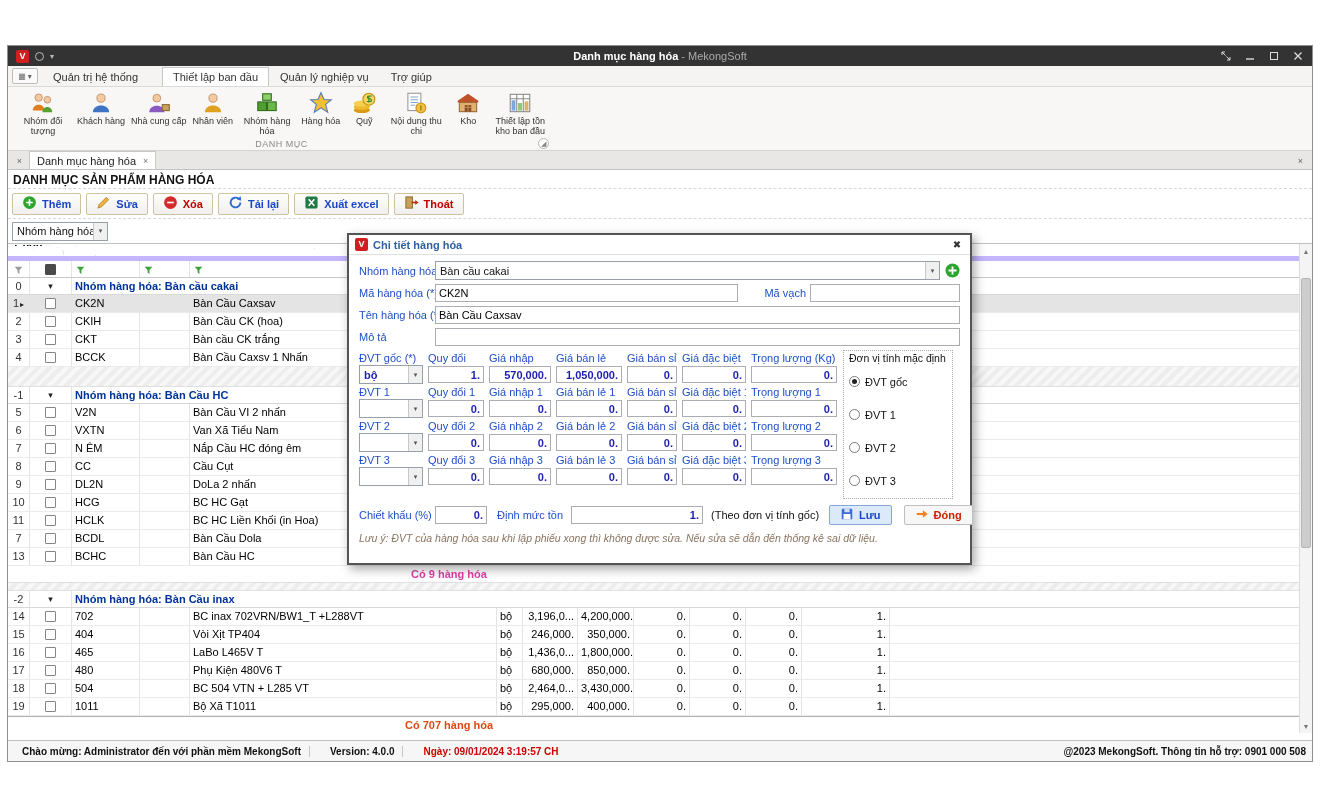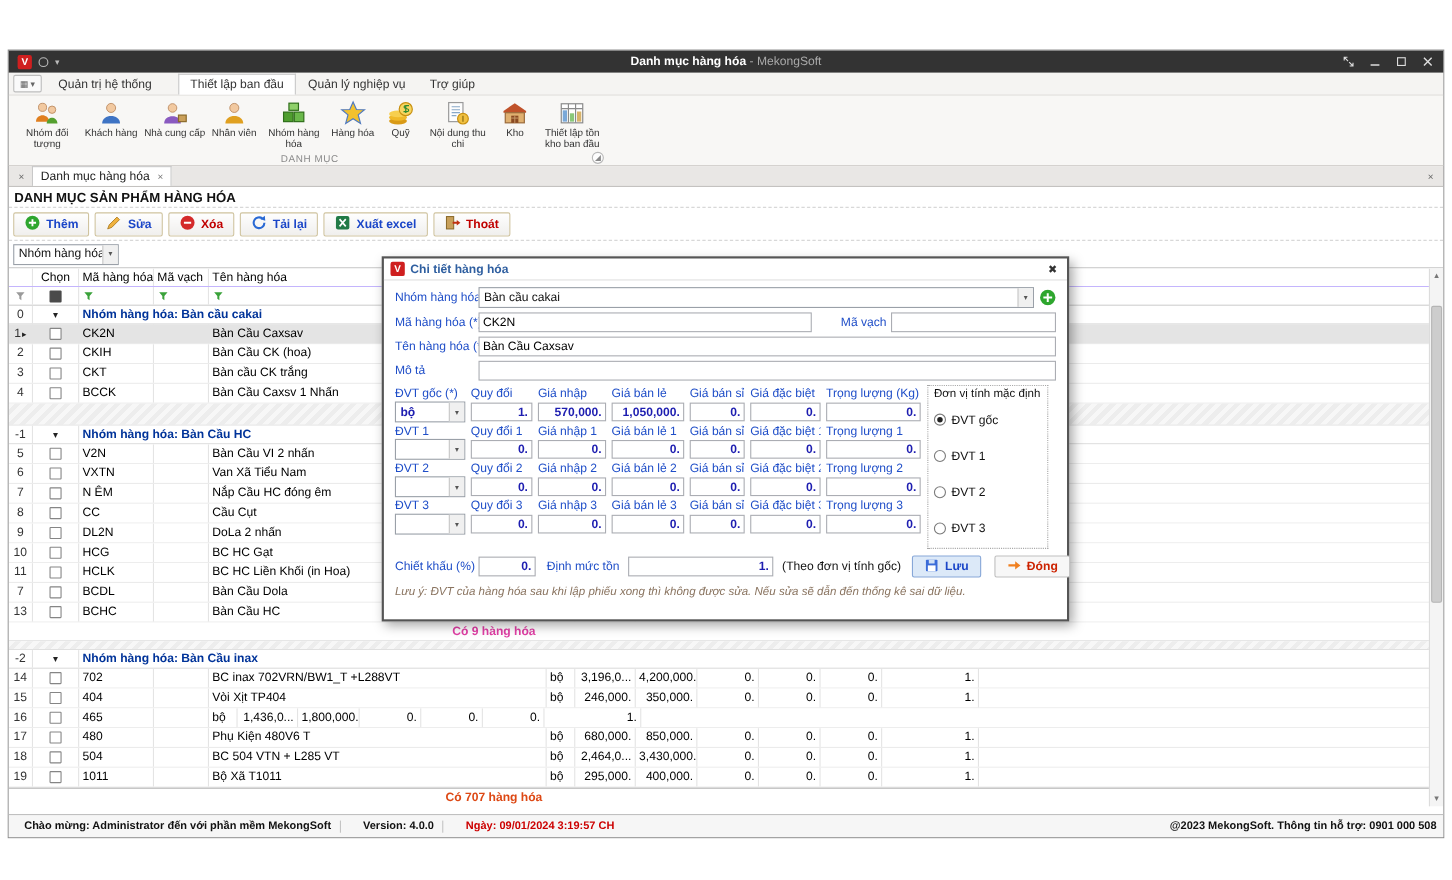--- a/index.html
+++ b/index.html
@@ -52,21 +52,21 @@
 .tbtn .lb-red{color:#c00000;}
 .groupbar{height:24px;display:flex;align-items:center;padding:2px 4px;flex:0 0 auto;}
 .combo{display:flex;align-items:center;height:19px;border:1px solid #9aa0a8;background:#fff;}
 .combo-val{flex:1;padding:0 4px;font-size:11px;color:#111;white-space:nowrap;overflow:hidden;}
 .combo-btn{width:14px;height:100%;background:#f0f0f0;border-left:1px solid #c8c8c8;color:#555;font-size:7px;display:flex;align-items:center;justify-content:center;}
 .w-group{width:96px;}
 
 
 .grid{flex:1;position:relative;border-top:1px solid #c0c0c0;overflow:hidden;font-size:11px;}
 .trow,.thead,.tfilter{display:flex;background:#fff;}
-.thead{height:17px;font-weight:normal;border-bottom:1px solid #c4b5fd;}
+.thead{height:17px;font-weight:bold;border-bottom:5px solid #c4b5fd;flex-direction:column;}
 .tfilter{height:17px;border-bottom:1px solid #c8c8c8;align-items:center;}
 .cell{height:100%;padding:0 3px;line-height:17px;border-right:1px solid #e4e4e4;white-space:nowrap;overflow:hidden;}
 .c-num{width:22px;text-align:center;padding:0 1px;color:#333;}
 .c-chk{width:42px;display:flex;align-items:center;justify-content:center;}
 .c-ma{width:68px;}
 .c-vach{width:50px;}
 .c-ten{width:307px;}
 .c-dvt{width:26px;}
 .c-gn{width:55px;}
 .c-gb{width:56px;}
@@ -694,20 +694,21 @@
               <div class="cell c-last num">1.</div>
               <div class="cell c-fill"></div>
             </div>
             <div class="trow drow">
               <div class="cell c-num">16</div>
               <div class="cell c-chk">
                 <span class="cbx"></span>
               </div>
               <div class="cell c-ma">465</div>
               <div class="cell c-vach"></div>
+              <div class="cell c-ten">LaBo L465V T</div>
               <div class="cell c-dvt">bộ</div>
               <div class="cell c-gn num">1,436,0...</div>
               <div class="cell c-gb num">1,800,000.</div>
               <div class="cell c-s num">0.</div>
               <div class="cell c-s num">0.</div>
               <div class="cell c-s num">0.</div>
               <div class="cell c-last num">1.</div>
               <div class="cell c-fill"></div>
             </div>
             <div class="trow drow">

